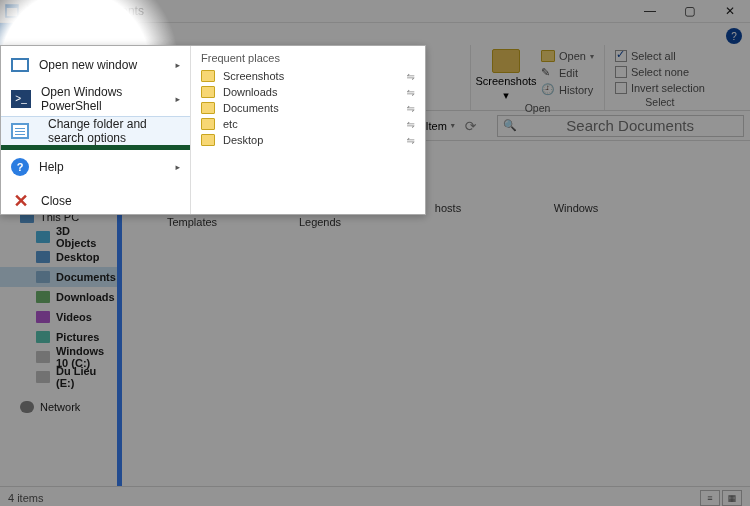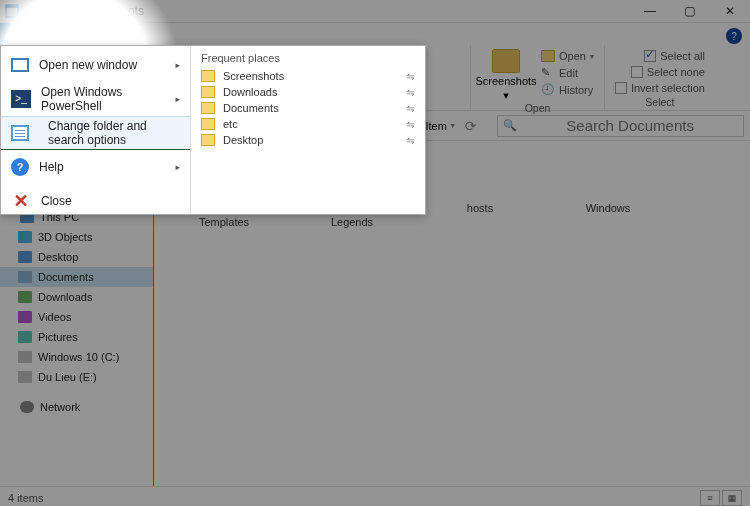--- a/index.html
+++ b/index.html
@@ -30,23 +30,23 @@
 .check { width: 12px; height: 12px; border: 1px solid #999; position: relative; }
 .check.on::after { content: '✓'; position: absolute; top: -3px; left: 0; font-size: 11px; color: #0d47a1; }
 
 .navbar { height: 30px; border-bottom: 1px solid #ddd; display: flex; align-items: center; padding: 0 6px; gap: 4px; }
 .nav-arrow { width: 24px; height: 24px; display: flex; align-items: center; justify-content: center; color: #888; font-size: 14px; border-radius: 2px; }
 .nav-arrow.refresh { margin-left: auto; }
 .searchbox { width: 250px; height: 22px; border: 1px solid #ccc; display: flex; align-items: center; padding: 0 6px; gap: 6px; color: #888; margin-left: 10px; }
 .searchbox input { border: none; outline: none; flex: 1; font-size: 15px; background: transparent; text-align: center; }
 
 .body-split { display: flex; height: 345px; }
-.sidebar { width: 154px; border-right: 1px solid #3b82f6; overflow-y: auto; padding: 6px 0; }
+.sidebar { width: 122px; border-right: 5px solid #3b82f6; overflow-y: auto; padding: 6px 0; }
 .side-item { display: flex; align-items: center; gap: 6px; padding: 2px 8px 2px 20px; font-size: 11px; color: #222; height: 20px; }
-.side-item.sub { padding-left: 18px; }
+.side-item.sub { padding-left: 36px; font-weight: bold; }
 .side-item.selected { background: #cde6f7; }
 .side-item .icon { width: 14px; height: 12px; flex-shrink: 0; }
 .side-spacer { height: 10px; }
 .ico-folder { background: #f7d774; border: 1px solid #c9a520; border-radius: 1px; }
 .ico-onedrive { background: #0078d4; border-radius: 2px; }
 .ico-pc { background: #5a9bd4; border-radius: 1px; }
 .ico-3d { background: #4fb5e0; border-radius: 1px; }
 .ico-desktop { background: #5a9bd4; border-radius: 1px; }
 .ico-docs { background: #8bb6d6; border-radius: 1px; }
 .ico-down { background: #6fb56f; border-radius: 1px; }
@@ -63,21 +63,21 @@
 .statusbar .spacer { flex: 1; }
 .view-toggle { width: 20px; height: 16px; border: 1px solid #bbb; margin-left: 2px; display: flex; align-items: center; justify-content: center; font-size: 9px; }
 
 .dark-overlay { position: absolute; inset: 0; background: rgba(0,0,0,0.42); z-index: 10; pointer-events: none; }
 
 .spotlight { position: absolute; top: -40px; left: -30px; width: 210px; height: 210px; border-radius: 50%; background: radial-gradient(circle, rgba(255,255,255,1) 50%, rgba(255,255,255,0) 70%); z-index: 11; pointer-events: none; }
 
 .file-menu { position: absolute; top: 45px; left: 0; width: 426px; height: 170px; background: #fff; border: 1px solid #aaa; z-index: 20; display: flex; box-shadow: 0 2px 8px rgba(0,0,0,0.25); }
 .file-menu-left { width: 190px; border-right: 1px solid #ddd; padding: 2px 0; }
 .fm-item { display: flex; align-items: center; gap: 10px; padding: 0 10px; height: 34px; position: relative; }
-.fm-item.highlighted { background: #eef5fc; border-top: 1px solid #c5d9ed; border-bottom: 1px solid #14532d; gap: 19px; }
+.fm-item.highlighted { background: #eef5fc; border-top: 1px solid #c5d9ed; border-bottom: 5px solid #14532d; gap: 19px; }
 .fm-item .fm-icon { width: 20px; height: 20px; display: flex; align-items: center; justify-content: center; flex-shrink: 0; }
 .fm-item .fm-label { flex: 1; font-size: 12px; color: #222; }
 .fm-item .fm-arrow { font-size: 9px; color: #555; }
 .fm-icon.window { border: 2px solid #3b7cb5; background: #fff; width: 18px; height: 14px; }
 .fm-icon.window::before { content: ''; display: block; height: 3px; background: #3b7cb5; }
 .fm-icon.ps { background: #1f3f6b; color: #fff; font-size: 10px; width: 20px; height: 18px; line-height: 18px; text-align: center; }
 .fm-icon.opts { border: 2px solid #5a9bd4; background: #fff; width: 18px; height: 16px; position: relative; }
 .fm-icon.opts::after { content: ''; position: absolute; top: 3px; left: 2px; right: 2px; height: 1px; background: #5a9bd4; box-shadow: 0 3px 0 #5a9bd4, 0 6px 0 #5a9bd4; }
 .fm-icon.help { width: 18px; height: 18px; border-radius: 50%; background: #2b7de1; color: #fff; text-align: center; line-height: 18px; font-weight: bold; }
 .fm-icon.close-x { color: #c0392b; font-size: 18px; font-weight: bold; }
@@ -137,21 +137,21 @@
         <div class="ribbon-btn">
             <span style="width:14px;">🕘</span>
             <span>History</span>
           </div>
       </div>
     </div>
     <div class="label">Open</div>
   </div>
   <div class="ribbon-group">
     <div class="body">
-      <div style="display:flex;flex-direction:column;gap:2px;align-items:flex-end;">
+      <div style="display:flex;flex-direction:column;gap:2px;">
         <div class="ribbon-btn">
             <span class="check on"></span>
             <span>Select all</span>
           </div>
         <div class="ribbon-btn">
             <span class="check"></span>
             <span>Select none</span>
           </div>
         <div class="ribbon-btn">
             <span class="check"></span>

